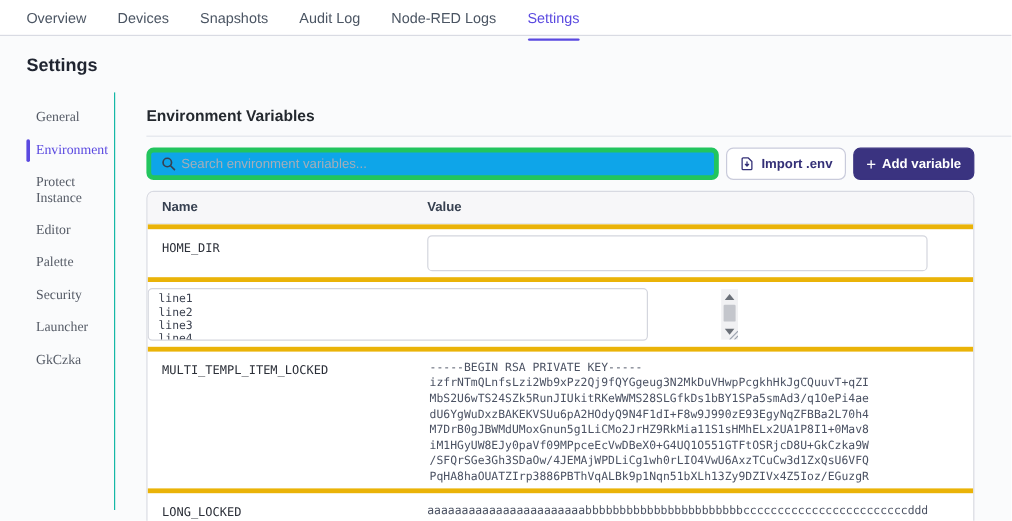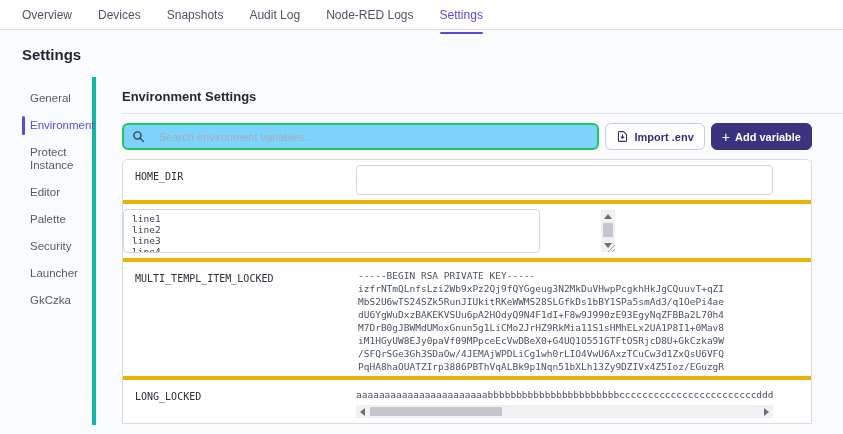--- a/index.html
+++ b/index.html
@@ -14,35 +14,35 @@
   .tab.active { color:#5a49e0; }
   .tab.active::after { content:""; position:absolute; left:0; right:0; bottom:-1px;
     height:2px; background:#5a49e0; border-radius:2px; }
 
   .pagewrap { background:#fafbfc; height:404px; }
   .page-title { font-size:15px; font-weight:bold; color:#1f2430; padding:16px 0 14px 22px; }
 
   .content { display:flex; align-items:stretch; padding-left:22px; height:348px; }
 
   
-  .sidebar { width:74px; border-right:4px solid #14b8a6; padding-top:8px; flex:none; }
+  .sidebar { width:74px; border-right:1px solid #14b8a6; padding-top:8px; flex:none;font-family:Liberation Serif, serif; }
   .side-item { position:relative; font-size:11.5px; color:#555b66; padding:7px 4px 7px 8px;
     line-height:13px; cursor:pointer; }
   .side-item.active { color:#5a49e0; }
   .side-item.active::before { content:""; position:absolute; left:0; top:4px; bottom:4px;
     width:3px; background:#5a49e0; border-radius:2px; }
 
   
   .main { flex:1; padding-left:26px; min-width:0; }
   .panel-title { font-size:13px; font-weight:bold; color:#24292f;
     padding:12px 0 9px 0; border-bottom:1px solid #e3e5ec; }
 
   .toolbar { display:flex; align-items:center; gap:6px; margin:9px 31px 9px 0; }
-  .search-box { flex:1; height:27px; border:2px solid #22c55e; border-radius:6px;
-    background:#7dd3fc; display:flex; align-items:center; padding:0 8px; gap:14px; }
+  .search-box { flex:1; height:27px; border:4px solid #22c55e; border-radius:6px;
+    background:#0ea5e9; display:flex; align-items:center; padding:0 8px; gap:4px; }
   .search-box svg { flex:none; }
   .search-box input { border:none; outline:none; flex:1; font-size:11px; color:#374151;
     font-family:"Liberation Sans", sans-serif; background:transparent; }
   .search-box input::placeholder { color:#a6adb8; }
   .btn { height:27px; display:flex; align-items:center; gap:5px; border-radius:6px;
     font-size:11px; font-weight:bold; padding:8px 10px; cursor:pointer; white-space:nowrap; }
   .btn-outline { background:#fff; border:1px solid #c9cbdb; color:#343077; }
   .btn-primary { background:#3a3380; border:1px solid #3a3380; color:#fff; }
   .btn-primary .plus { font-size:14px; font-weight:normal; line-height:1; }
 
@@ -109,21 +109,21 @@
       <div class="side-item active">Environment</div>
       <div class="side-item">Protect Instance</div>
       <div class="side-item">Editor</div>
       <div class="side-item">Palette</div>
       <div class="side-item">Security</div>
       <div class="side-item">Launcher</div>
       <div class="side-item">GkCzka</div>
     </aside>
 
     <main class="main">
-      <div class="panel-title">Environment Settings</div>
+      <div class="panel-title">Environment Variables</div>
 
       <div class="toolbar">
         <div class="search-box">
           <svg width="13" height="13" viewBox="0 0 24 24" fill="none" stroke="#374151" stroke-width="2.6" stroke-linecap="round">
             <circle cx="10" cy="10" r="6.5"></circle>
               <line x1="15" y1="15" x2="21" y2="21"></line>
           </svg>
           <input type="text" placeholder="Search environment variables..." style="">
         </div>
         <button class="btn btn-outline">
@@ -133,20 +133,24 @@
           </svg>
           <span>Import .env</span>
         </button>
         <button class="btn btn-primary">
           <span class="plus">+</span>
           <span>Add variable</span>
         </button>
       </div>
 
       <div class="card">
+        <div class="thead">
+          <div class="col-name">Name</div>
+          <div class="col-value">Value</div>
+        </div>
 
         <div class="trow">
           <div class="name-cell">HOME_DIR</div>
           <div class="value-cell">
             <div class="ta-wrap">
               <textarea class="env-input" style="height: 30px;"></textarea>
               <svg class="grip" width="9" height="9" viewBox="0 0 9 9" stroke="#9ca3af" stroke-width="1">
                 <line x1="2" y1="9" x2="9" y2="2"></line>
                   <line x1="6" y1="9" x2="9" y2="6"></line>
               </svg>

